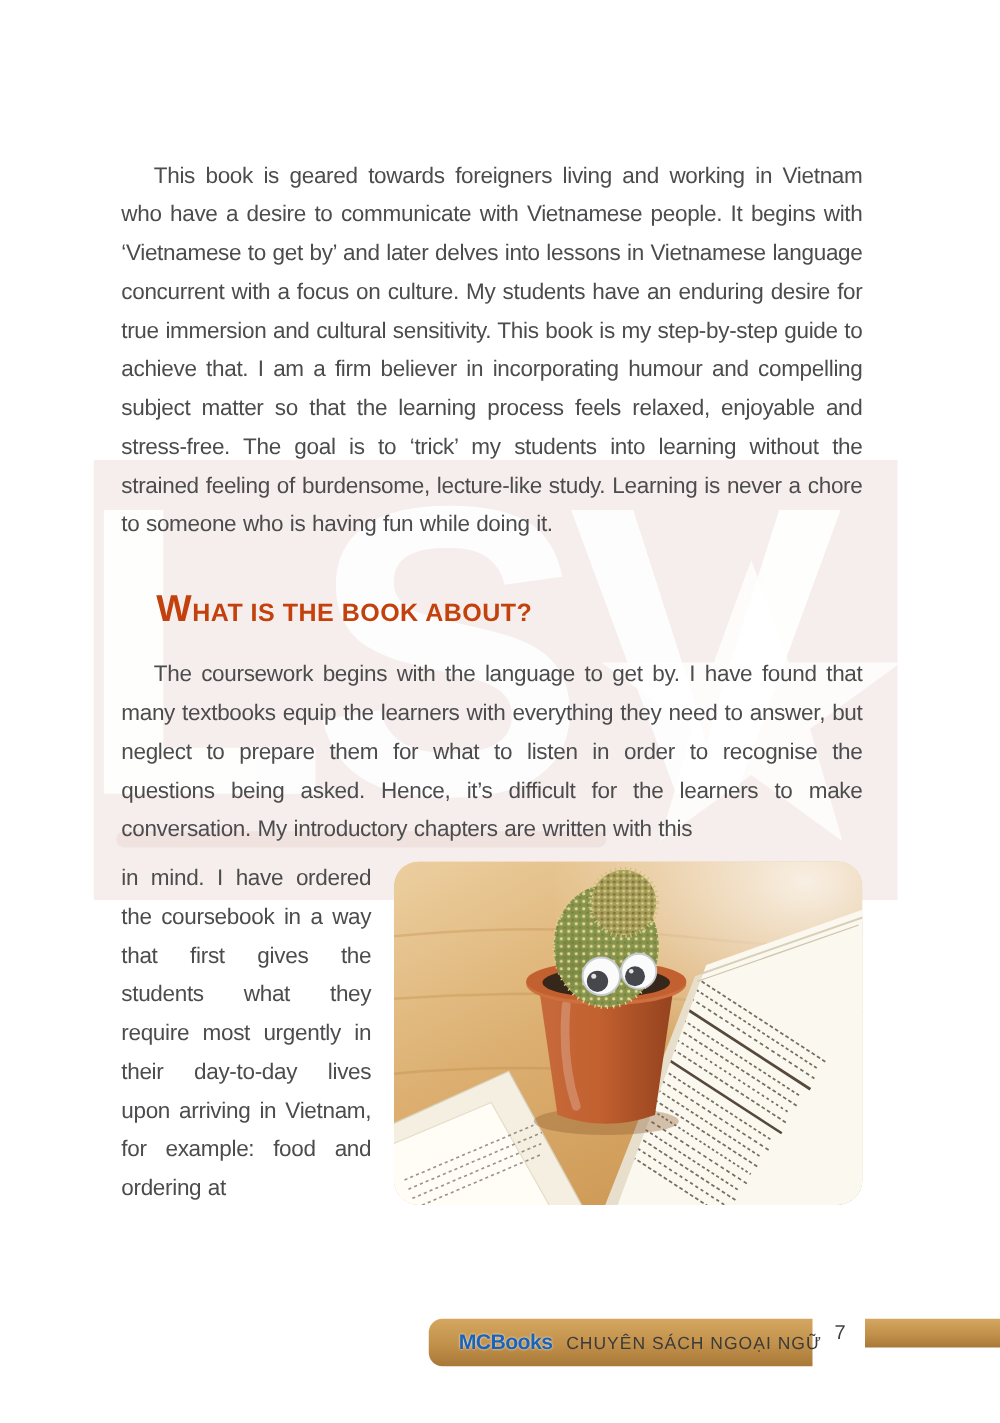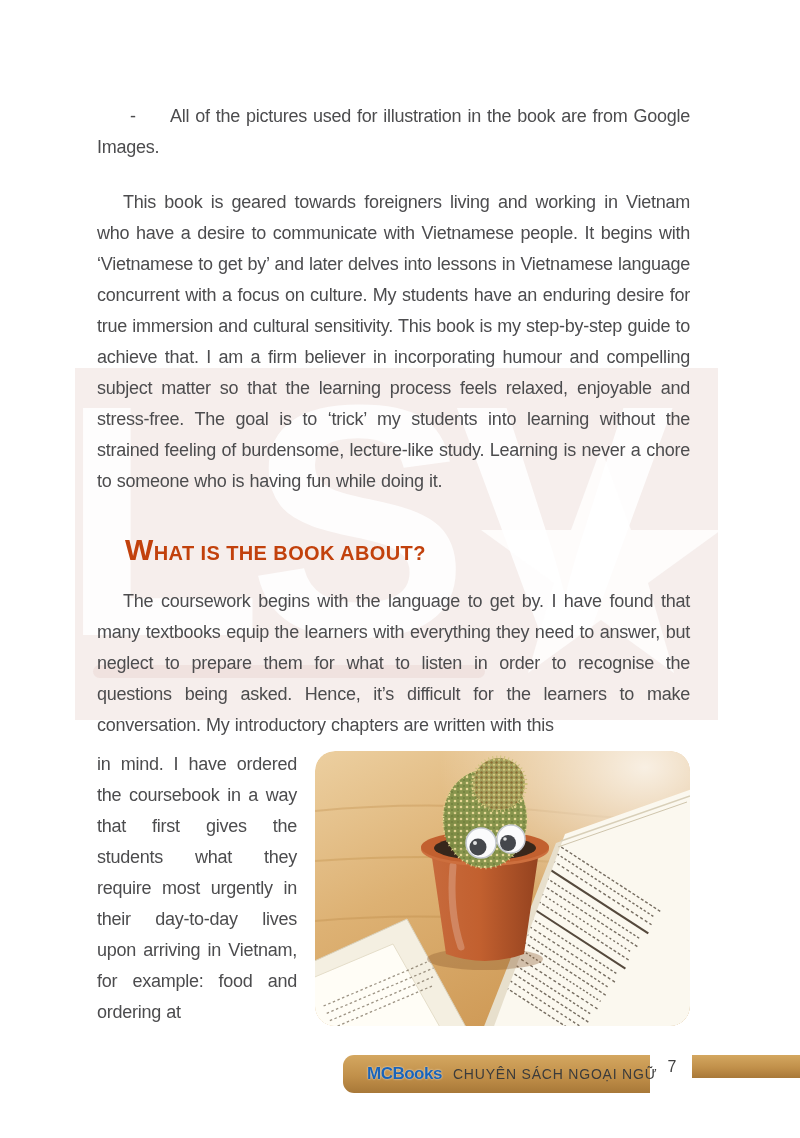--- a/index.html
+++ b/index.html
@@ -78,21 +78,20 @@
   <div class="watermark">
     <div class="wm-letters">LSV</div>
     <svg class="wm-star" width="250" height="250" viewBox="0 0 250 250">
       <polygon points="125,10 155,92 245,92 172,145 198,235 125,182 52,235 78,145 5,92 95,92" fill="#ffffff" opacity="0.9"></polygon>
     </svg>
     <div class="wm-strip"></div>
   </div>
 
   <div class="content">
 
-    <p class="para bullet"><span class="dash">-</span><span>All of the pictures used for illustration in the book are from Google Images.</span></p>
 
     <p class="para indent">This book is geared towards foreigners living and working in Vietnam who have a desire to communicate with Vietnamese people. It begins with ‘Vietnamese to get by’ and later delves into lessons in Vietnamese language concurrent with a focus on culture. My students have an enduring desire for true immersion and cultural sensitivity. This book is my step-by-step guide to achieve that. I am a firm believer in incorporating humour and compelling subject matter so that the learning process feels relaxed, enjoyable and stress-free. The goal is to ‘trick’ my students into learning without the strained feeling of burdensome, lecture-like study. Learning is never a chore to someone who is having fun while doing it.</p>
 
     <h2 class="section-heading">What is the book about?</h2>
 
     <p class="para coursework">The coursework begins with the language to get by. I have found that many textbooks equip the learners with everything they need to answer, but neglect to prepare them for what to listen in order to recognise the questions being asked. Hence, it’s difficult for the learners to make conversation. My introductory chapters are written with this</p>
 
     <div class="wrap-row">
       <p class="para narrow">in mind. I have ordered the coursebook in a way that first gives the students what they require most urgently in their day-to-day lives upon arriving in Vietnam, for example: food and ordering at</p>
 

